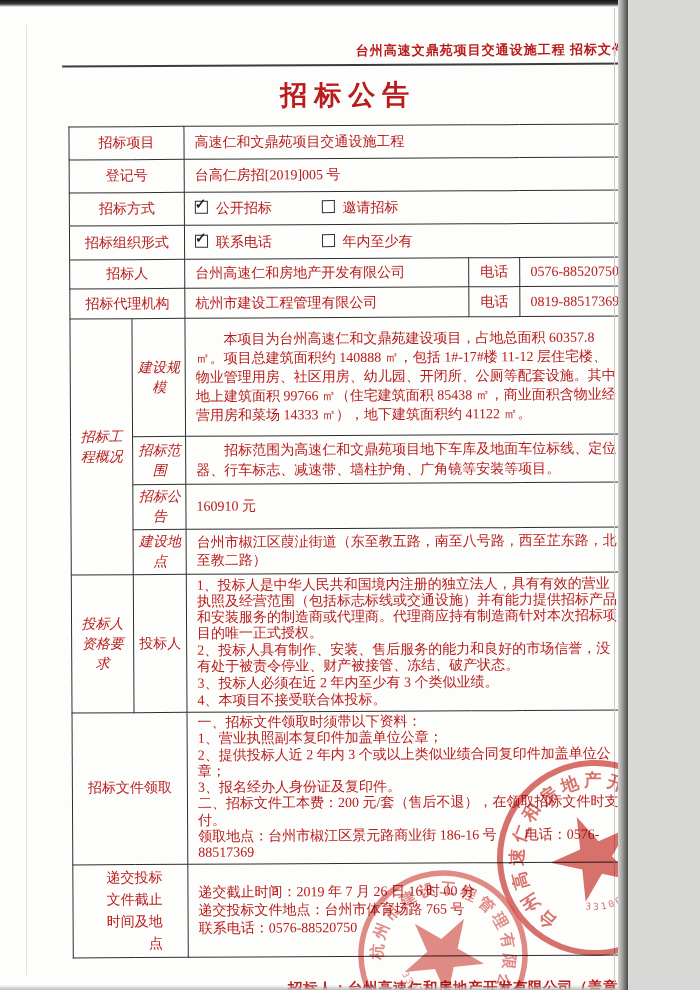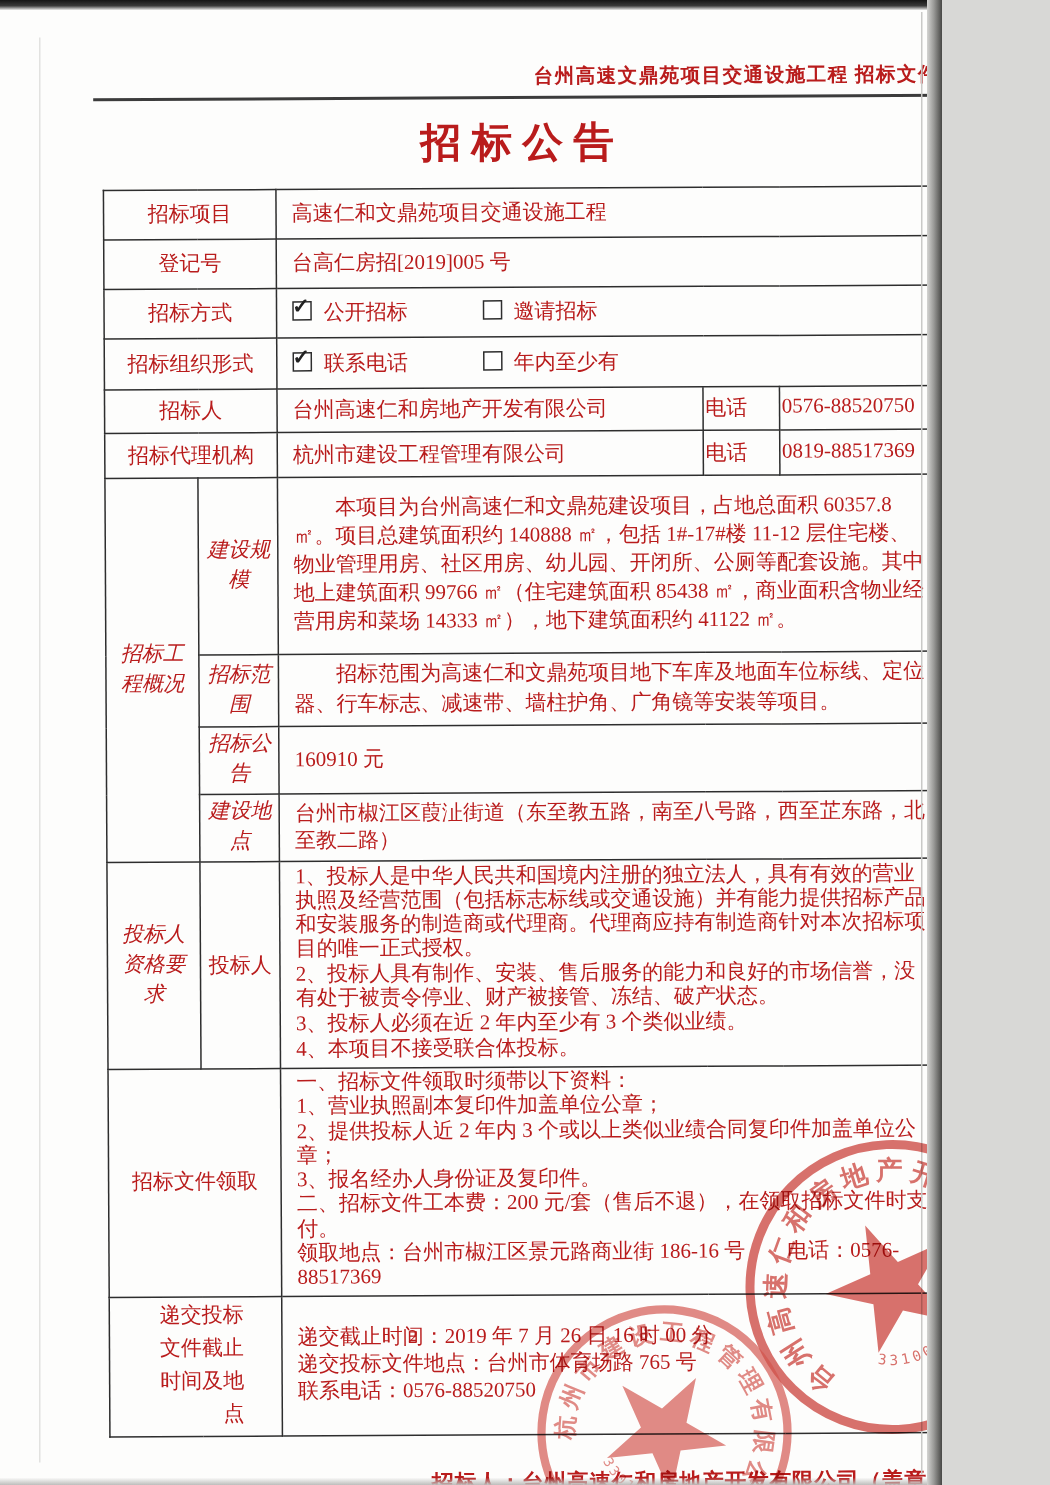--- a/index.html
+++ b/index.html
@@ -17,21 +17,21 @@
 
   .doc{position:absolute;left:68px;top:42px;width:560px;transform:rotate(-0.3deg);transform-origin:50% 0;}
   .hdr{font-size:13px;font-weight:bold;text-align:right;padding-right:2px;letter-spacing:1px;}
   .hdr-rule{margin-top:4px;margin-left:-6px;border-bottom:2px solid #3c3c3c;}
   .title{margin:11px 0 12px 0;text-align:center;font-size:27px;font-weight:bold;letter-spacing:7px;}
 
   table.main{border-collapse:collapse;table-layout:fixed;width:560px;}
   table.main td{border:1.5px solid #2e2e2e;font-size:14px;vertical-align:middle;overflow:hidden;}
   td.lbl{text-align:center;padding:2px 4px;}
   td.val{padding:2px 10px;}
-  td.cell-narrow{}
+  td.cell-narrow{text-align:center;}
   .vlabel{display:block;margin:0 auto;width:3.2em;text-align:center;line-height:20px;font-style:italic;}
   .vlabel2{display:block;margin:0 auto;width:4.6em;text-align:right;line-height:22px;}
   p{margin:0;}
   .para{line-height:19px;text-indent:2em;}
   .qual p{line-height:16px;margin:1px 0;}
   .collect p{line-height:16.3px;}
   .submit p{line-height:18px;}
   .cb{display:inline-block;width:11px;height:11px;border:1.5px solid #2e2e2e;position:relative;margin-right:8px;
       vertical-align:-1px;background:#fff;}
   .cb.on::after{content:"✓";position:absolute;left:-1px;top:-6px;font-size:14px;font-weight:bold;color:#222;}

